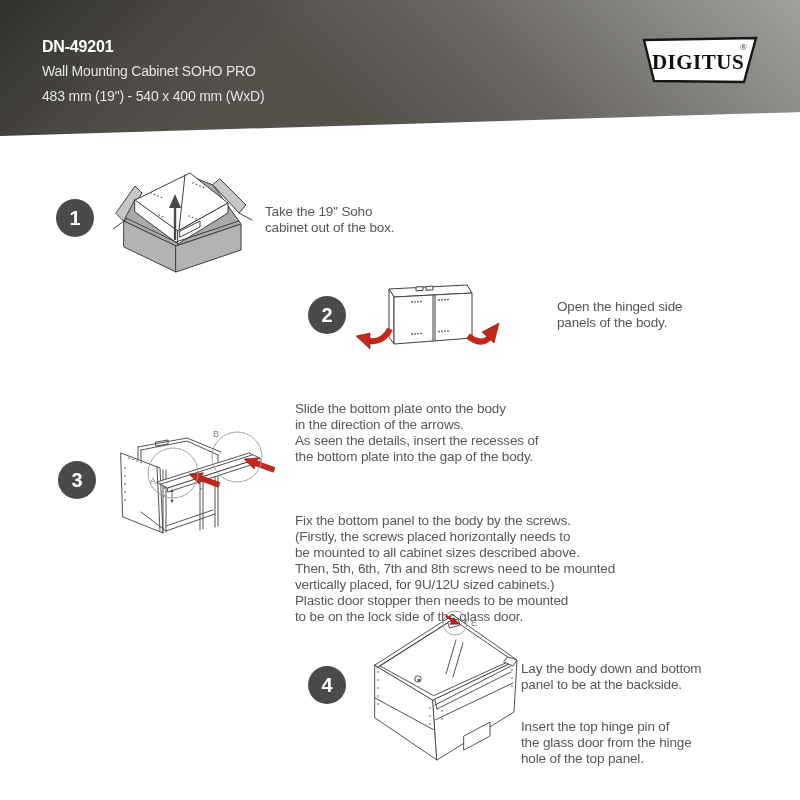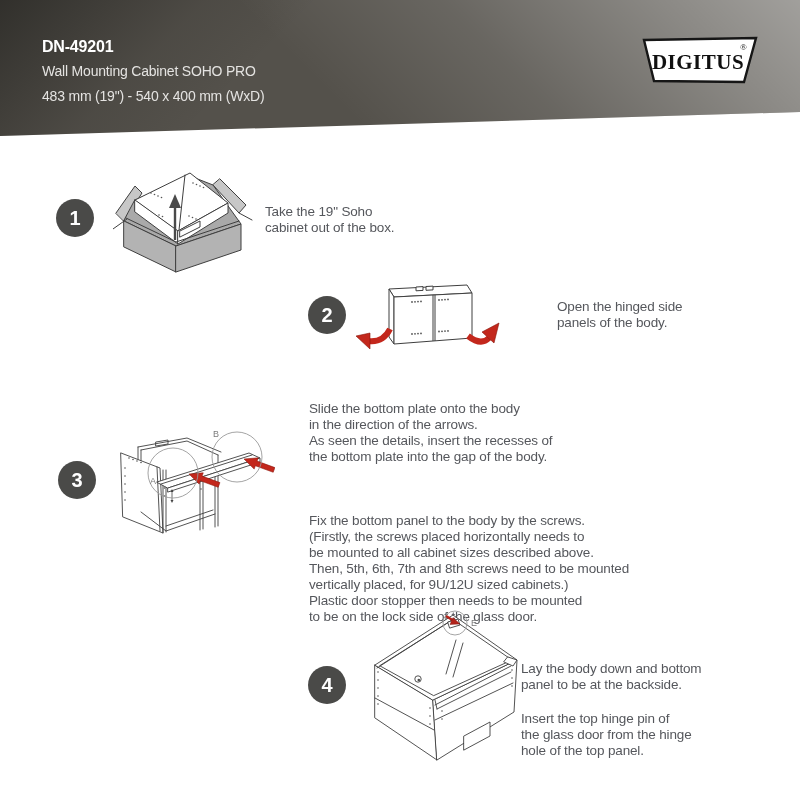--- a/index.html
+++ b/index.html
@@ -25,21 +25,21 @@
     position:absolute;width:38px;height:38px;border-radius:50%;
     background:#4a4a48;color:#ffffff;font-size:20px;font-weight:bold;
     display:flex;align-items:center;justify-content:center;
   }
   
   .step-text{
     position:absolute;font-size:13.5px;line-height:16px;color:#55575c;
     letter-spacing:-0.15px;white-space:pre-line;
   }
   .step-text .part2-lg{margin-top:32px;}
-  .step-text .part2-sm{margin-top:2px;}
+  .step-text .part2-sm{margin-top:10px;}
   .illus{position:absolute;}
   svg text.detail-label{font-family:"Liberation Sans",sans-serif;fill:#7a7a7a;font-size:9px;}
 </style>
 </head>
 <body>
 
 <div class="banner">
   <div class="banner-text">
     <div class="model">DN-49201</div>
     <div class="sub">Wall Mounting Cabinet SOHO PRO</div>
@@ -193,21 +193,21 @@
     </g>
     <g transform="translate(131,33) rotate(20)">
       <polygon points="0,0 13,-6 13,-2.5 32,-2.5 32,2.5 13,2.5 13,6" fill="#c3271c" stroke="#871207" stroke-width="0.5"></polygon>
     </g>
     <circle cx="60" cy="47" r="25" stroke="#9a9a9a" fill="none" stroke-width="0.9"></circle>
     <circle cx="124" cy="31" r="25" stroke="#9a9a9a" fill="none" stroke-width="0.9"></circle>
     <text class="detail-label" x="37" y="58">A</text>
     <text class="detail-label" x="100" y="11">B</text>
   </svg>
 </div>
-<div class="step-text" style="left:309px;top:385px;">
+<div class="step-text" style="left:295px;top:385px;">
   <div>Slide the bottom plate onto the body
 in the direction of the arrows.
 As seen the details, insert the recesses of
 the bottom plate into the gap of the body.</div>
   <div class="part2-lg">Fix the bottom panel to the body by the screws.
 (Firstly, the screws placed horizontally needs to
 be mounted to all cabinet sizes described above.
 Then, 5th, 6th, 7th and 8th screws need to be mounted
 vertically placed, for 9U/12U sized cabinets.)
 Plastic door stopper then needs to be mounted

